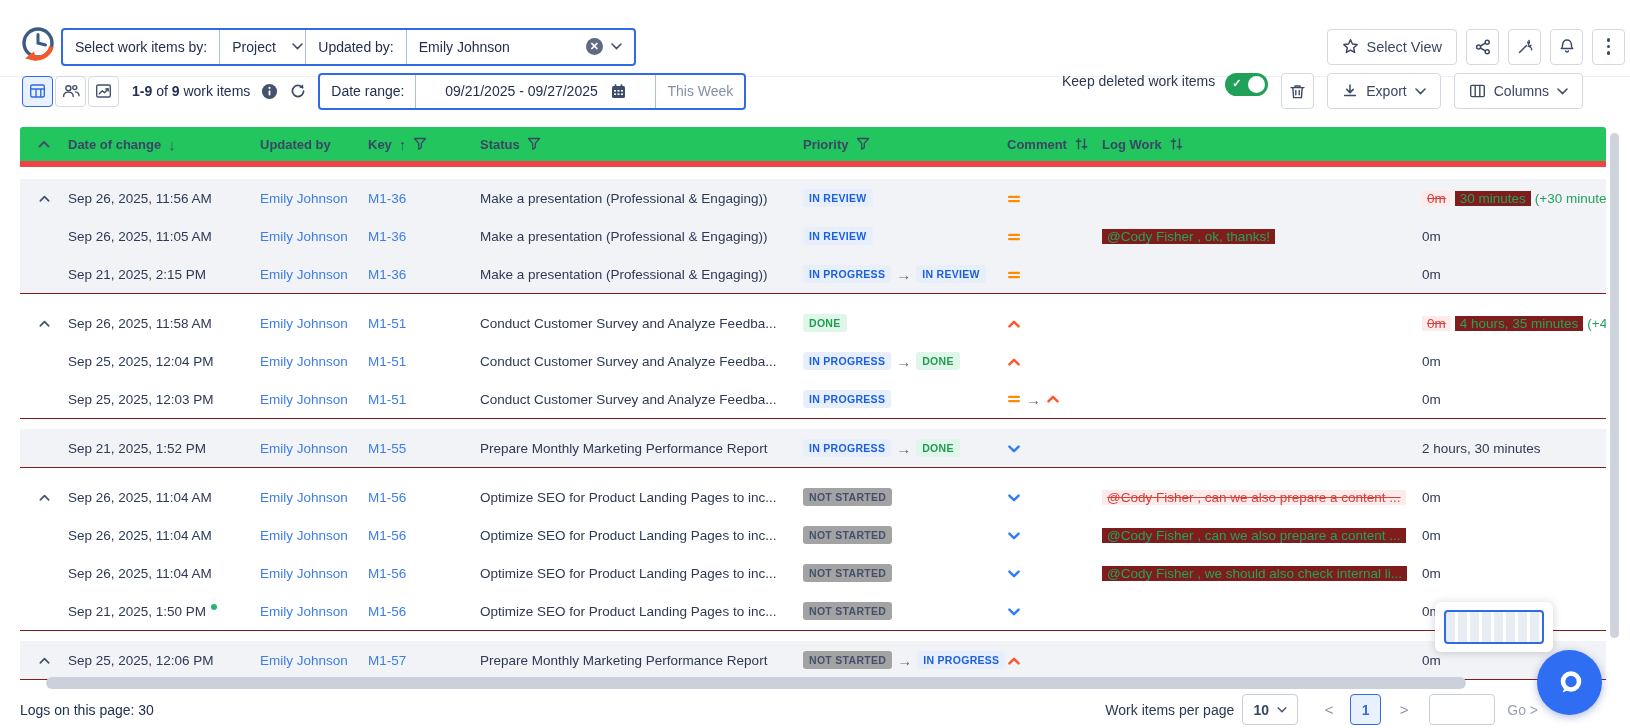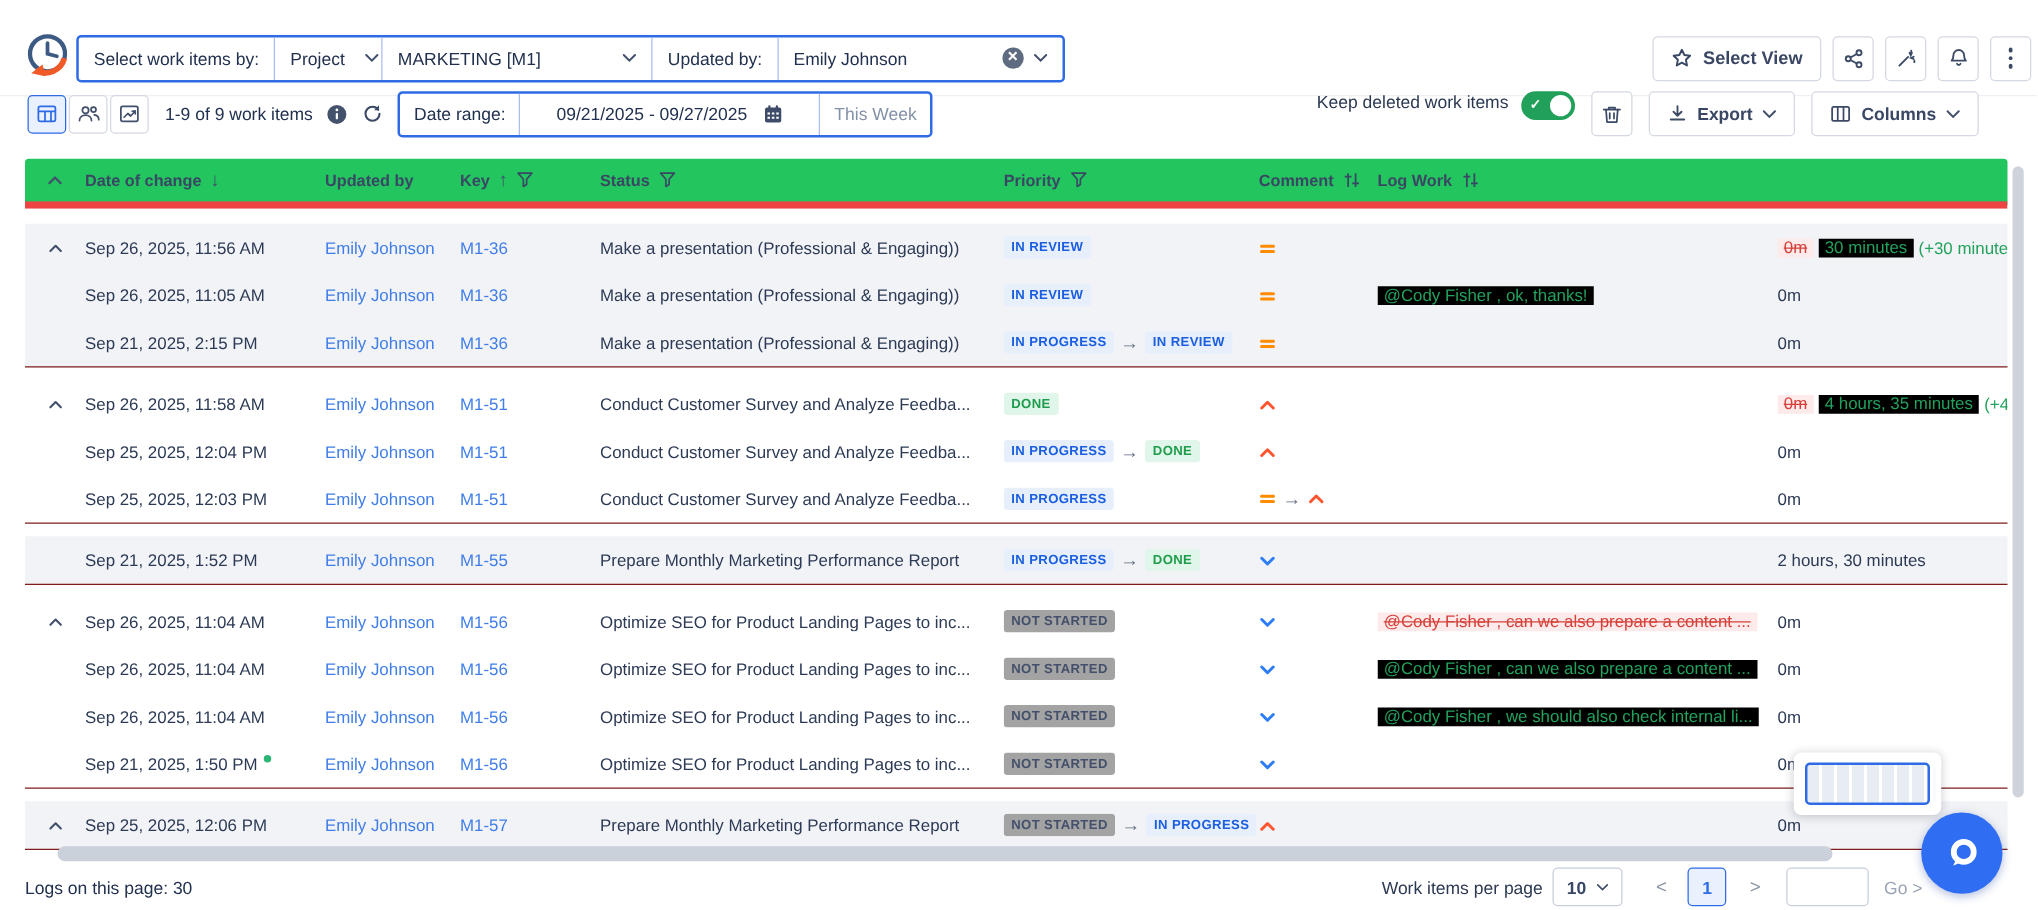--- a/index.html
+++ b/index.html
@@ -10,31 +10,31 @@
   .topbar{position:absolute;left:0;top:17px;width:1630px;height:60px;display:flex;align-items:center;border-bottom:1px solid #eef0f4;background:#fff}
   .logo{margin-left:14px;width:46px;height:48px;flex:0 0 auto}
   .filter-group{margin-left:1px;height:38px;border:2px solid #2e6be5;border-radius:4px;display:flex;align-items:stretch;background:#fff}
   .fseg{display:flex;align-items:center;padding:0 12px;gap:8px;white-space:nowrap;color:#21304e}
   .fseg + .fseg{border-left:1px solid #aabdf0}
   .fseg.sel{cursor:pointer}
   .fsp{flex:1}
   .chev{flex:0 0 auto}
   .clear-x{width:17px;height:17px;border-radius:50%;background:#5f6b80;color:#fff;font-size:11px;line-height:17px;text-align:center;font-weight:700}
   .topbar-actions{margin-left:auto;display:flex;align-items:center;gap:9px;margin-right:5px}
-  .btn{display:flex;align-items:center;justify-content:center;gap:8px;height:36px;border:1px solid #d3d8e1;border-radius:4px;background:#fff;color:#3a4764;font-weight:700;font-size:14.5px;cursor:pointer;padding:0 14px}
+  .btn{display:flex;align-items:center;justify-content:center;gap:8px;height:36px;border:1px solid #d3d8e1;border-radius:4px;background:#fff;color:#3a4764;font-weight:400;font-size:14.5px;cursor:pointer;padding:0 14px}
   .icon-btn{width:33px;height:36px;padding:0}
   .kebab{display:flex;flex-direction:column;gap:3px}
   .kebab i{width:3.5px;height:3.5px;border-radius:50%;background:#3c4a66}
 
   
   .toolbar{position:absolute;left:0;top:62px;width:1630px;height:58px;display:flex;align-items:center}
   .vt{width:31px;height:31px;border:1px solid #d3d8e1;border-radius:4px;background:#fff;display:flex;align-items:center;justify-content:center;cursor:pointer}
   .vt.active{border:1.5px solid #2e6be5;background:#e9f1fe}
   .count{margin-left:13px;color:#21304e;white-space:nowrap}
-  .count b{font-weight:400}
+  .count b{font-weight:700}
   .tb-ic{margin-left:11px;display:flex;align-items:center;cursor:pointer}
   .date-group{margin-left:11px;height:37px;border:2px solid #2e6be5;border-radius:4px;display:flex;align-items:stretch;background:#fff}
   .dseg{display:flex;align-items:center;padding:0 11px;gap:8px;white-space:nowrap;color:#21304e}
   .dseg + .dseg{border-left:1px solid #aabdf0}
   .dseg.val{width:240px;justify-content:center;gap:12px;cursor:pointer}
   .this-week{color:#8291a6}
   .toolbar-right{margin-left:auto;display:flex;align-items:flex-start;margin-right:47px}
   .keep-label{color:#2b3851;margin-right:10px;white-space:nowrap}
   .toggle{width:43px;height:23px;border-radius:12px;background:#21a05a;position:relative;cursor:pointer;flex:0 0 auto}
   .toggle .check{position:absolute;left:7px;top:3.5px;color:#fff;font-size:11px;font-weight:700}
@@ -56,21 +56,21 @@
   #tbody .tgroup:first-child{margin-top:12px}
   .cell{white-space:nowrap;overflow:hidden;padding-right:10px;font-size:13.5px;color:#2c3a55}
   .cell.center{display:flex;justify-content:center;padding-right:0;overflow:visible}
   .link{color:#3f7de8;cursor:pointer}
   .badge{display:inline-block;font-size:10.5px;font-weight:700;letter-spacing:.3px;padding:3px 6px;border-radius:3px;vertical-align:middle}
   .badge.blue{color:#1b5fe0;background:#e7effd}
   .badge.green{color:#1f9d4d;background:#e1f6ea}
   .badge.gray{color:#44506b;background:#a3a3a3}
   .arrow{color:#5f6b80;font-size:15px;margin:0 5px;vertical-align:middle}
   .prio{display:inline-flex;align-items:center;vertical-align:middle}
-  .cm-added,.log-added{color:#23a25d;background:#000000;padding:2.5px 5px;border-radius:2px}
+  .cm-added,.log-added{color:#23a25d;background:#7f1d1d;padding:2.5px 5px;border-radius:2px}
   .cm-removed,.log-removed{color:#d6403a;background:#fdeaea;text-decoration:line-through;padding:2.5px 5px;border-radius:2px}
   .log-added-plain{color:#23a25d}
   .log-plain{color:#2c3a55}
   .logseg{margin-right:4px}
   .gdot{display:inline-block;width:6px;height:6px;border-radius:50%;background:#2bb673;margin-left:5px;position:relative;top:-6px}
 
   
   .hscroll{position:absolute;left:46px;top:677px;width:1420px;height:12px;border-radius:6px;background:#cbd1da}
   .vscroll{position:absolute;left:1610px;top:133px;width:9px;height:505px;border-radius:5px;background:#ced3dc}
 
@@ -102,27 +102,20 @@
       <path d="M20 28.5L11 35.5l11.5 2.5z" fill="#f05a28"></path>
     </svg>
   </div>
 
   <div class="filter-group">
     <div class="fseg">
       <span>Select work items by:</span>
     </div>
     <div class="fseg sel" style="width:86px">
       <span>Project</span>
-        <span class="fsp"></span>
-      <svg class="chev" width="11" height="7" viewBox="0 0 11 7">
-          <path d="M1 1l4.5 4.5L10 1" fill="none" stroke="#42506b" stroke-width="1.6" stroke-linecap="round"></path>
-        </svg>
-    </div>
-    <div class="fseg sel" style="width:216px">
-      <span>MARKETING [M1]</span>
         <span class="fsp"></span>
       <svg class="chev" width="11" height="7" viewBox="0 0 11 7">
           <path d="M1 1l4.5 4.5L10 1" fill="none" stroke="#42506b" stroke-width="1.6" stroke-linecap="round"></path>
         </svg>
     </div>
     <div class="fseg">
       <span>Updated by:</span>
     </div>
     <div class="fseg sel" style="width:228px">
       <span>Emily Johnson</span>

